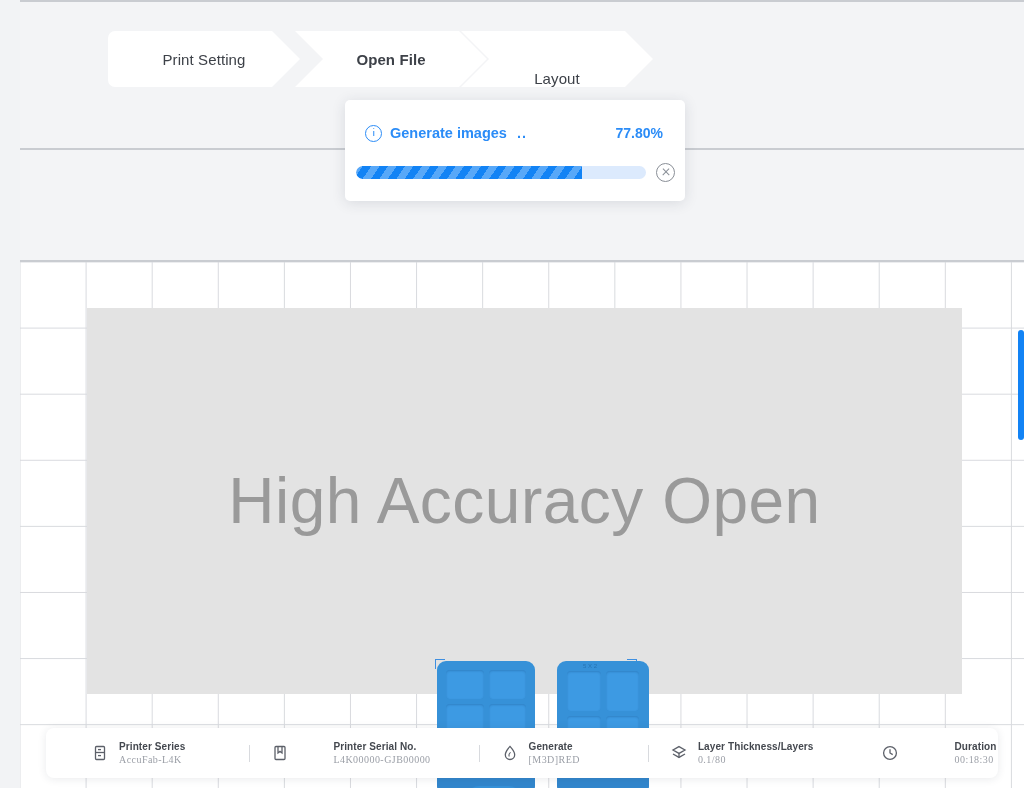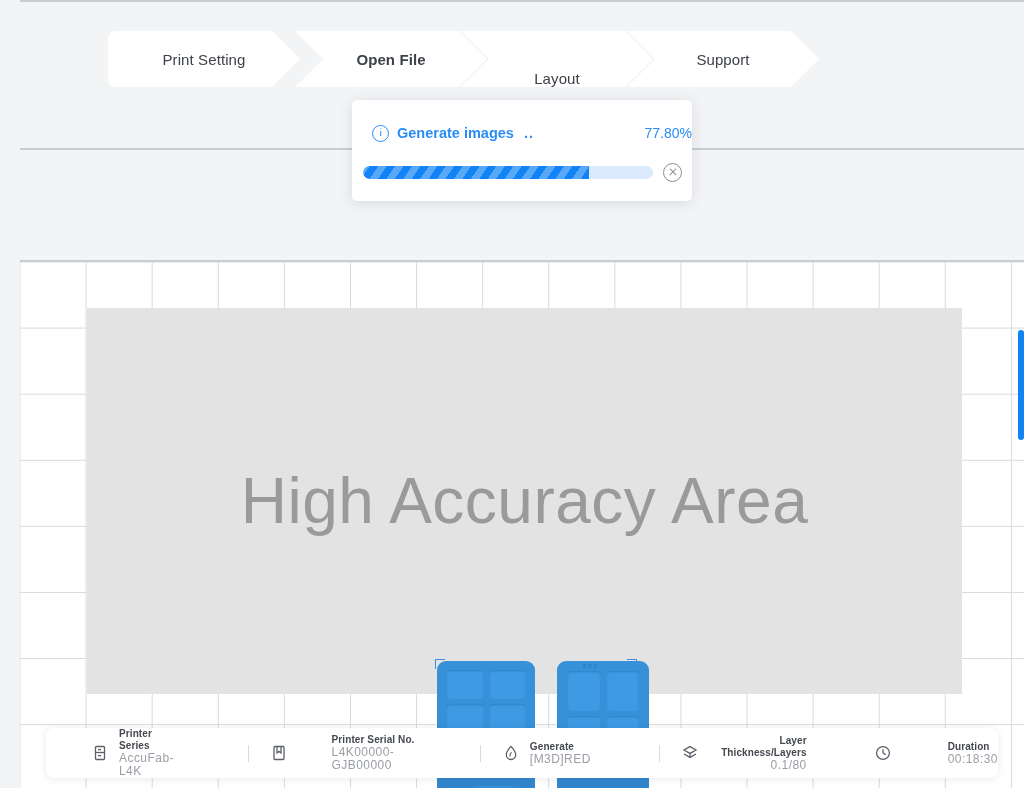--- a/index.html
+++ b/index.html
@@ -42,21 +42,21 @@
   }
   .step.last{
     background:#1283f5;color:#ffffff;
     border-radius:0 7px 7px 0;
     clip-path:polygon(0 0,100% 0,100% 100%,0 100%,28px 50%);
   }
   .step-label{pointer-events:none;}
 
   
   #progress-dialog{
-    position:absolute;left:332px;top:100px;width:340px;height:101px;
+    position:absolute;left:325px;top:100px;width:340px;height:101px;
     background:#ffffff;border-radius:5px;
     box-shadow:0 2px 14px rgba(40,50,70,.13);
     z-index:40;
   }
   #dlg-row{
     position:absolute;left:0;top:20px;width:340px;height:26px;
     display:flex;align-items:center;
   }
   #info-icon{
     margin-left:20px;width:15px;height:15px;border-radius:50%;
@@ -70,21 +70,21 @@
     content:"";position:absolute;left:50%;top:5.4px;width:1.5px;height:5.4px;
     transform:translateX(-50%);background:#2b8cf7;
   }
   #dlg-title{
     margin-left:8px;font-size:14.5px;color:#2b8cf7;font-weight:600;white-space:nowrap;
   }
   #dlg-dots{
     margin-left:10px;font-size:14.5px;color:#2b8cf7;font-weight:600;letter-spacing:1px;
   }
   #dlg-pct{
-    margin-left:auto;font-size:14px;color:#2b8cf7;font-weight:400;
+    margin-left:auto;margin-right:22px;font-size:14px;color:#2b8cf7;font-weight:700;
   }
   #bar-row{
     position:absolute;left:0;top:60px;width:340px;height:24px;
     display:flex;align-items:center;
   }
   #bar-track{
     margin-left:11px;width:290px;height:13px;border-radius:7px;
     background:#dceafd;overflow:hidden;position:relative;
   }
   #bar-fill{
@@ -176,21 +176,21 @@
   }
   .stat{
     display:flex;align-items:center;height:50px;
   }
   .stat-ico{
     width:20px;height:20px;flex:none;color:#5c6069;margin-right:9px;
   }
   .stat-ico svg{display:block;width:20px;height:20px;}
   .stat-txt{display:flex;flex-direction:column;justify-content:center;}
   .stat-k{font-size:10px;color:#44484f;font-weight:700;line-height:12px;letter-spacing:.1px;}
-  .stat-v{font-size:12px;color:#9a9ea6;line-height:13px;letter-spacing:.45px;}
+  .stat-v{font-size:10px;color:#9a9ea6;line-height:13px;letter-spacing:.45px;font-family:Liberation Serif, serif;}
   .sep{width:1px;height:17px;background:#d8dade;}
 </style>
 </head>
 <body>
 
 <div id="app-frame">
 
   <div class="v-edge"></div>
   <div class="h-div" style="top:0;"></div>
   <div class="h-div" style="top:148px;"></div>
@@ -199,32 +199,29 @@
   <div id="stepnav">
     <div class="step first" style="left:88px;width:192px;">
       <span class="step-label">Print Setting</span>
     </div>
     <div class="step mid" style="left:275px;width:192px;font-weight:bold;">
       <span class="step-label">Open File</span>
     </div>
     <div class="step mid" style="left:441px;width:192px;align-items:flex-end;">
       <span class="step-label">Layout</span>
     </div>
-    <div class="step mid" style="left:607px;width:192px;">
-      <span class="step-label">Support</span>
-    </div>
   </div>
 
   <div id="upper-band"></div>
 
   <div id="viewport">
     <div id="grid"></div>
 
     <div id="plate">
-      <div id="plate-label">High Accuracy Area</div>
+      <div id="plate-label">High Accuracy Open</div>
     </div>
 
     <div id="models">
 
       <div class="sel-bracket bk-tl" style="left:348px;top:351px;"></div>
       <div class="sel-bracket bk-tr" style="left:540px;top:351px;"></div>
 
       <div class="part tray" style="left:350px;top:353px;width:98px;height:128px;">
         <div class="tray-inner" style="left:9px;top:9px;width:80px;height:96px;grid-template-columns:1fr 1fr;grid-template-rows:1fr 1fr 1fr;">
           <div class="cell"></div>
@@ -317,21 +314,21 @@
         </svg>
       </div>
       <div class="stat-txt">
         <span class="stat-k">Generate</span>
         <span class="stat-v">[M3D]RED</span>
       </div>
     </div>
 
     <div class="sep" style="margin-left:68px;"></div>
 
-    <div class="stat" style="margin-left:20px;text-align:right;">
+    <div class="stat" style="margin-left:20px;">
       <div class="stat-ico">
         <svg viewBox="0 0 20 20" fill="none" stroke="currentColor" stroke-width="1.3">
           <path d="M10 3.6 L16 7 L10 10.4 L4 7 Z"></path>
           <path d="M4 11 L10 14.4 L16 11"></path>
           <line x1="10" y1="10.4" x2="10" y2="14.4"></line>
         </svg>
       </div>
       <div class="stat-txt">
         <span class="stat-k">Layer Thickness/Layers</span>
         <span class="stat-v">0.1/80</span>

